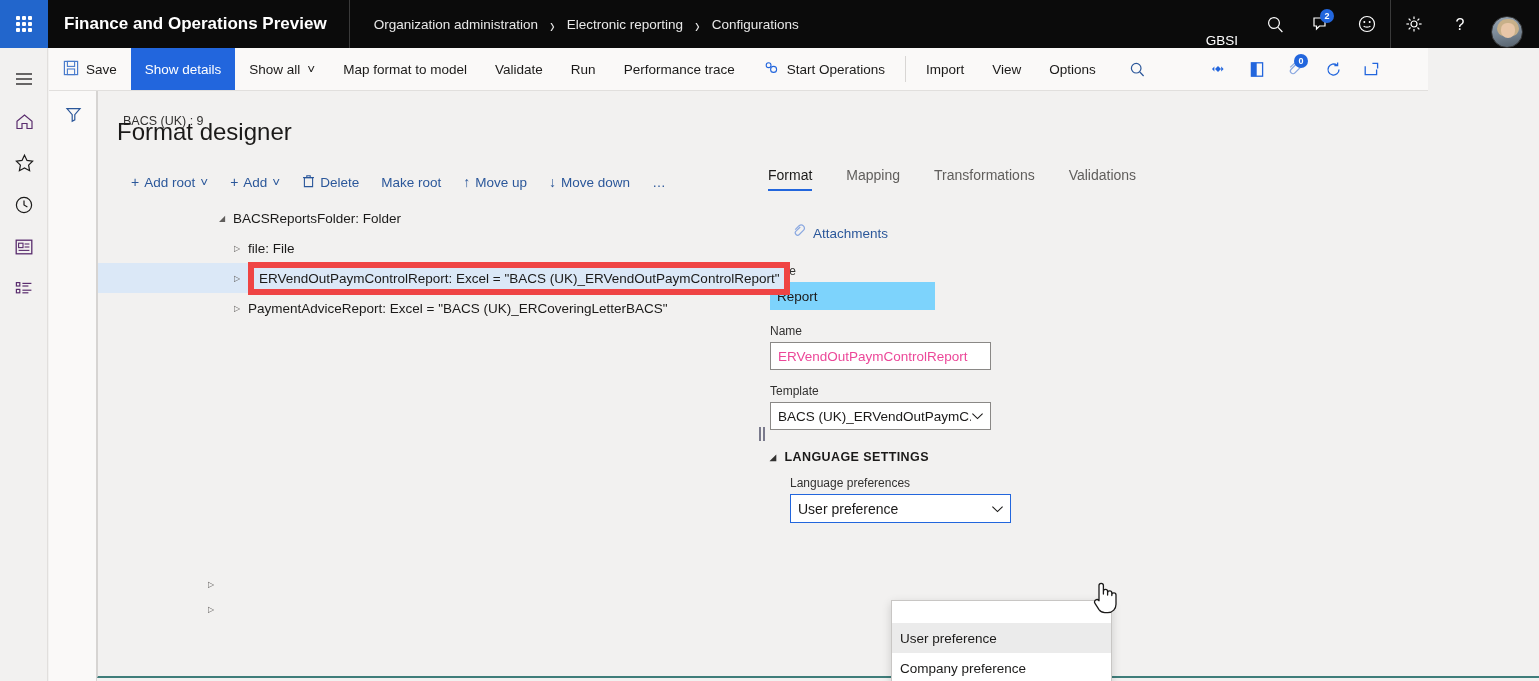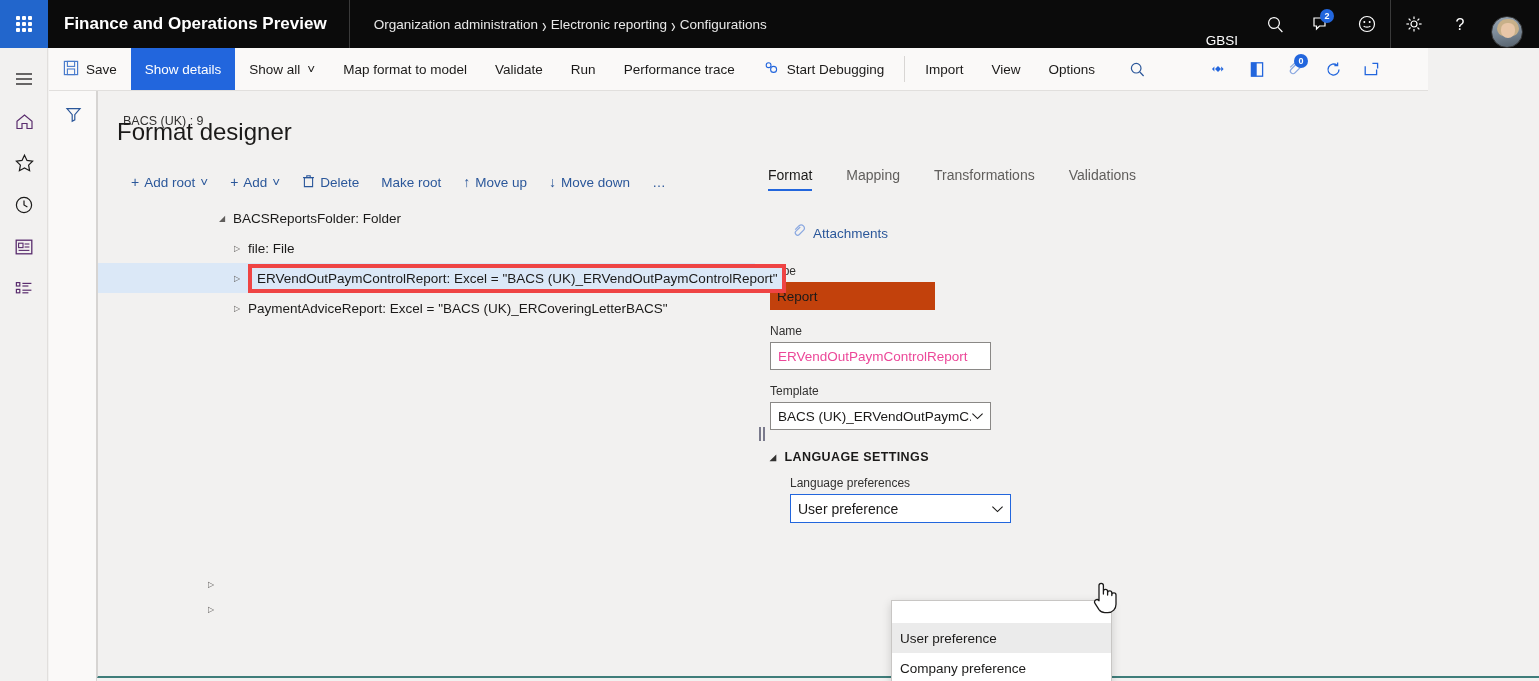--- a/index.html
+++ b/index.html
@@ -29,21 +29,21 @@
     grid-template-rows: repeat(3, 4px); gap: 2px;
   }
   .waffle-grid i { background: #fff; width: 4px; height: 4px; display: block; border-radius: 1px;}
   .app-title {
     color: #fff; font-size: 17px; font-weight: bold;
     padding: 0 22px 0 16px; white-space: nowrap;
     line-height: 48px;
   }
   .hdr-divider { width: 1px; height: 48px; background: #3a3a3a; }
   #breadcrumb {
-    display: flex; align-items: center; padding-left: 24px; gap: 4px;
+    display: flex; align-items: center; padding-left: 24px; gap: 12px;
     color: #e8e8e8; font-size: 13.5px;
   }
   #breadcrumb .crumb { cursor: pointer; white-space: nowrap; }
   #breadcrumb .crumb-sep {
     color: #e8e8e8; font-size: 14px; font-weight: 300;
     transform: scaleY(1.5); display: inline-block;
   }
   .hdr-right {
     margin-left: auto; display: flex; align-items: flex-end;
     height: 48px; padding-right: 10px;
@@ -156,21 +156,21 @@
     font-size: 13.5px; color: #1b1a19; cursor: pointer;
   }
   .tree-row .twisty {
     width: 22px; text-align: center; color: #605e5c; font-size: 8px;
     flex: none;
   }
   .tree-row.lvl0 { padding-left: 113px; }
   .tree-row.lvl1 { padding-left: 128px; }
   .tree-row.selected { background: #dbe8f7; }
   .tree-row.selected .tree-label {
-    border: 4px solid #ef4444; background: #dbe8f7;
+    border: 6px solid #ef4444; background: #dbe8f7;
     padding: 3px 5px; margin: -3px 0;
   }
   .tree-label { white-space: nowrap; }
   .selected-band {
     position: absolute; left: 0; top: 60px; width: 657px;
     height: 30px; background: #dbe8f7; z-index: 0;
   }
 
   
   #splitter {
@@ -202,21 +202,21 @@
   #attachments-link {
     display: flex; align-items: center; gap: 7px;
     margin-top: 23px; margin-left: 24px; width: max-content;
     font-size: 13.5px; color: #2b579a; cursor: pointer;
   }
   .field-block { margin-left: 2px; margin-top: 14px; }
   .field-label {
     font-size: 12px; color: #323130; margin-bottom: 4px;
   }
   .field-readonly {
-    width: 165px; height: 28px; background: #c2410c;
+    width: 165px; height: 28px; background: #7dd3fc;
     display: flex; align-items: center; padding: 0 7px;
     font-size: 13.5px; color: #1b1a19;
   }
   .field-input {
     width: 221px; height: 28px; background: #fff;
     border: 1px solid #8a8886; display: flex; align-items: center;
     padding: 0 7px; font-size: 13.5px; color: #ec4899;
   }
   .field-combo {
     width: 221px; height: 28px; background: #fff;
@@ -430,21 +430,21 @@
   <div class="cmd-btn">
     <span>Performance trace</span>
   </div>
   <div class="cmd-btn">
     <span>
       <svg width="17" height="16" viewBox="0 0 17 16">
           <circle cx="5.6" cy="5.2" r="2.4" fill="none" stroke="#2266dd" stroke-width="1.1"></circle>
           <circle cx="10.6" cy="9.4" r="3" fill="none" stroke="#2266dd" stroke-width="1.1"></circle>
         </svg>
     </span>
-    <span>Start Debugging</span>
+    <span>Start Operations</span>
   </div>
   <div class="cmd-sep"></div>
   <div class="cmd-btn">
     <span>Import</span>
   </div>
   <div class="cmd-btn">
     <span>View</span>
   </div>
   <div class="cmd-btn">
     <span>Options</span>

